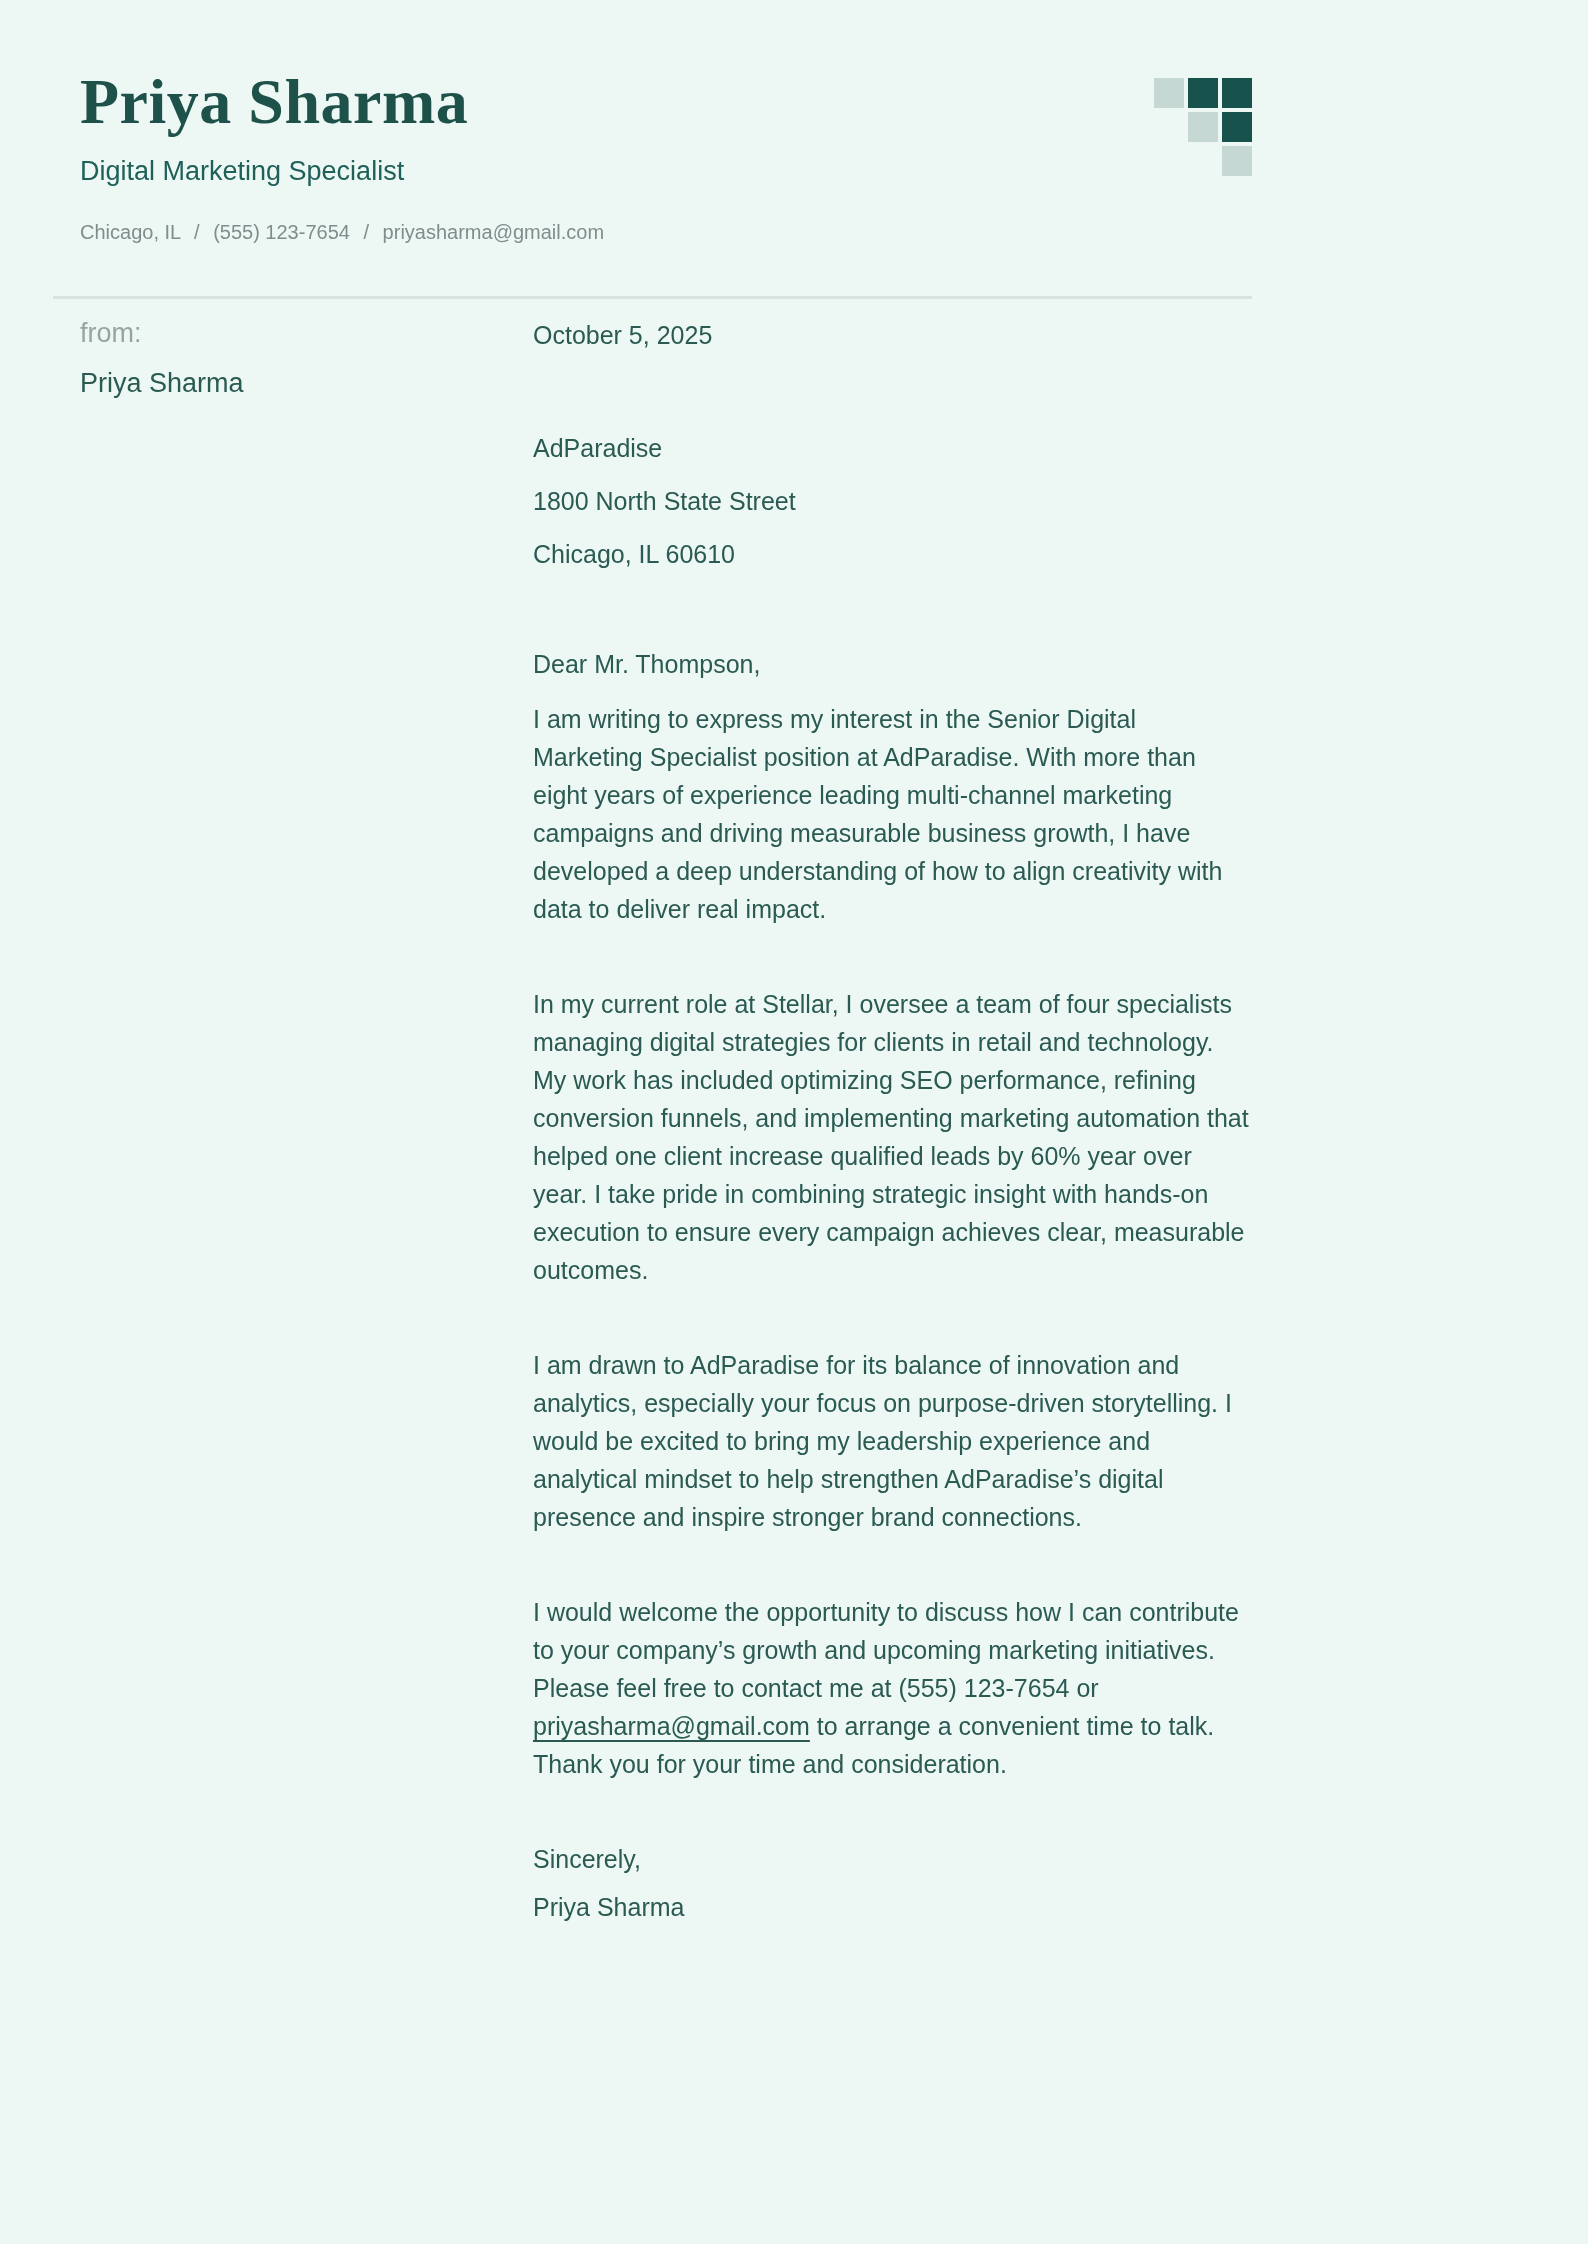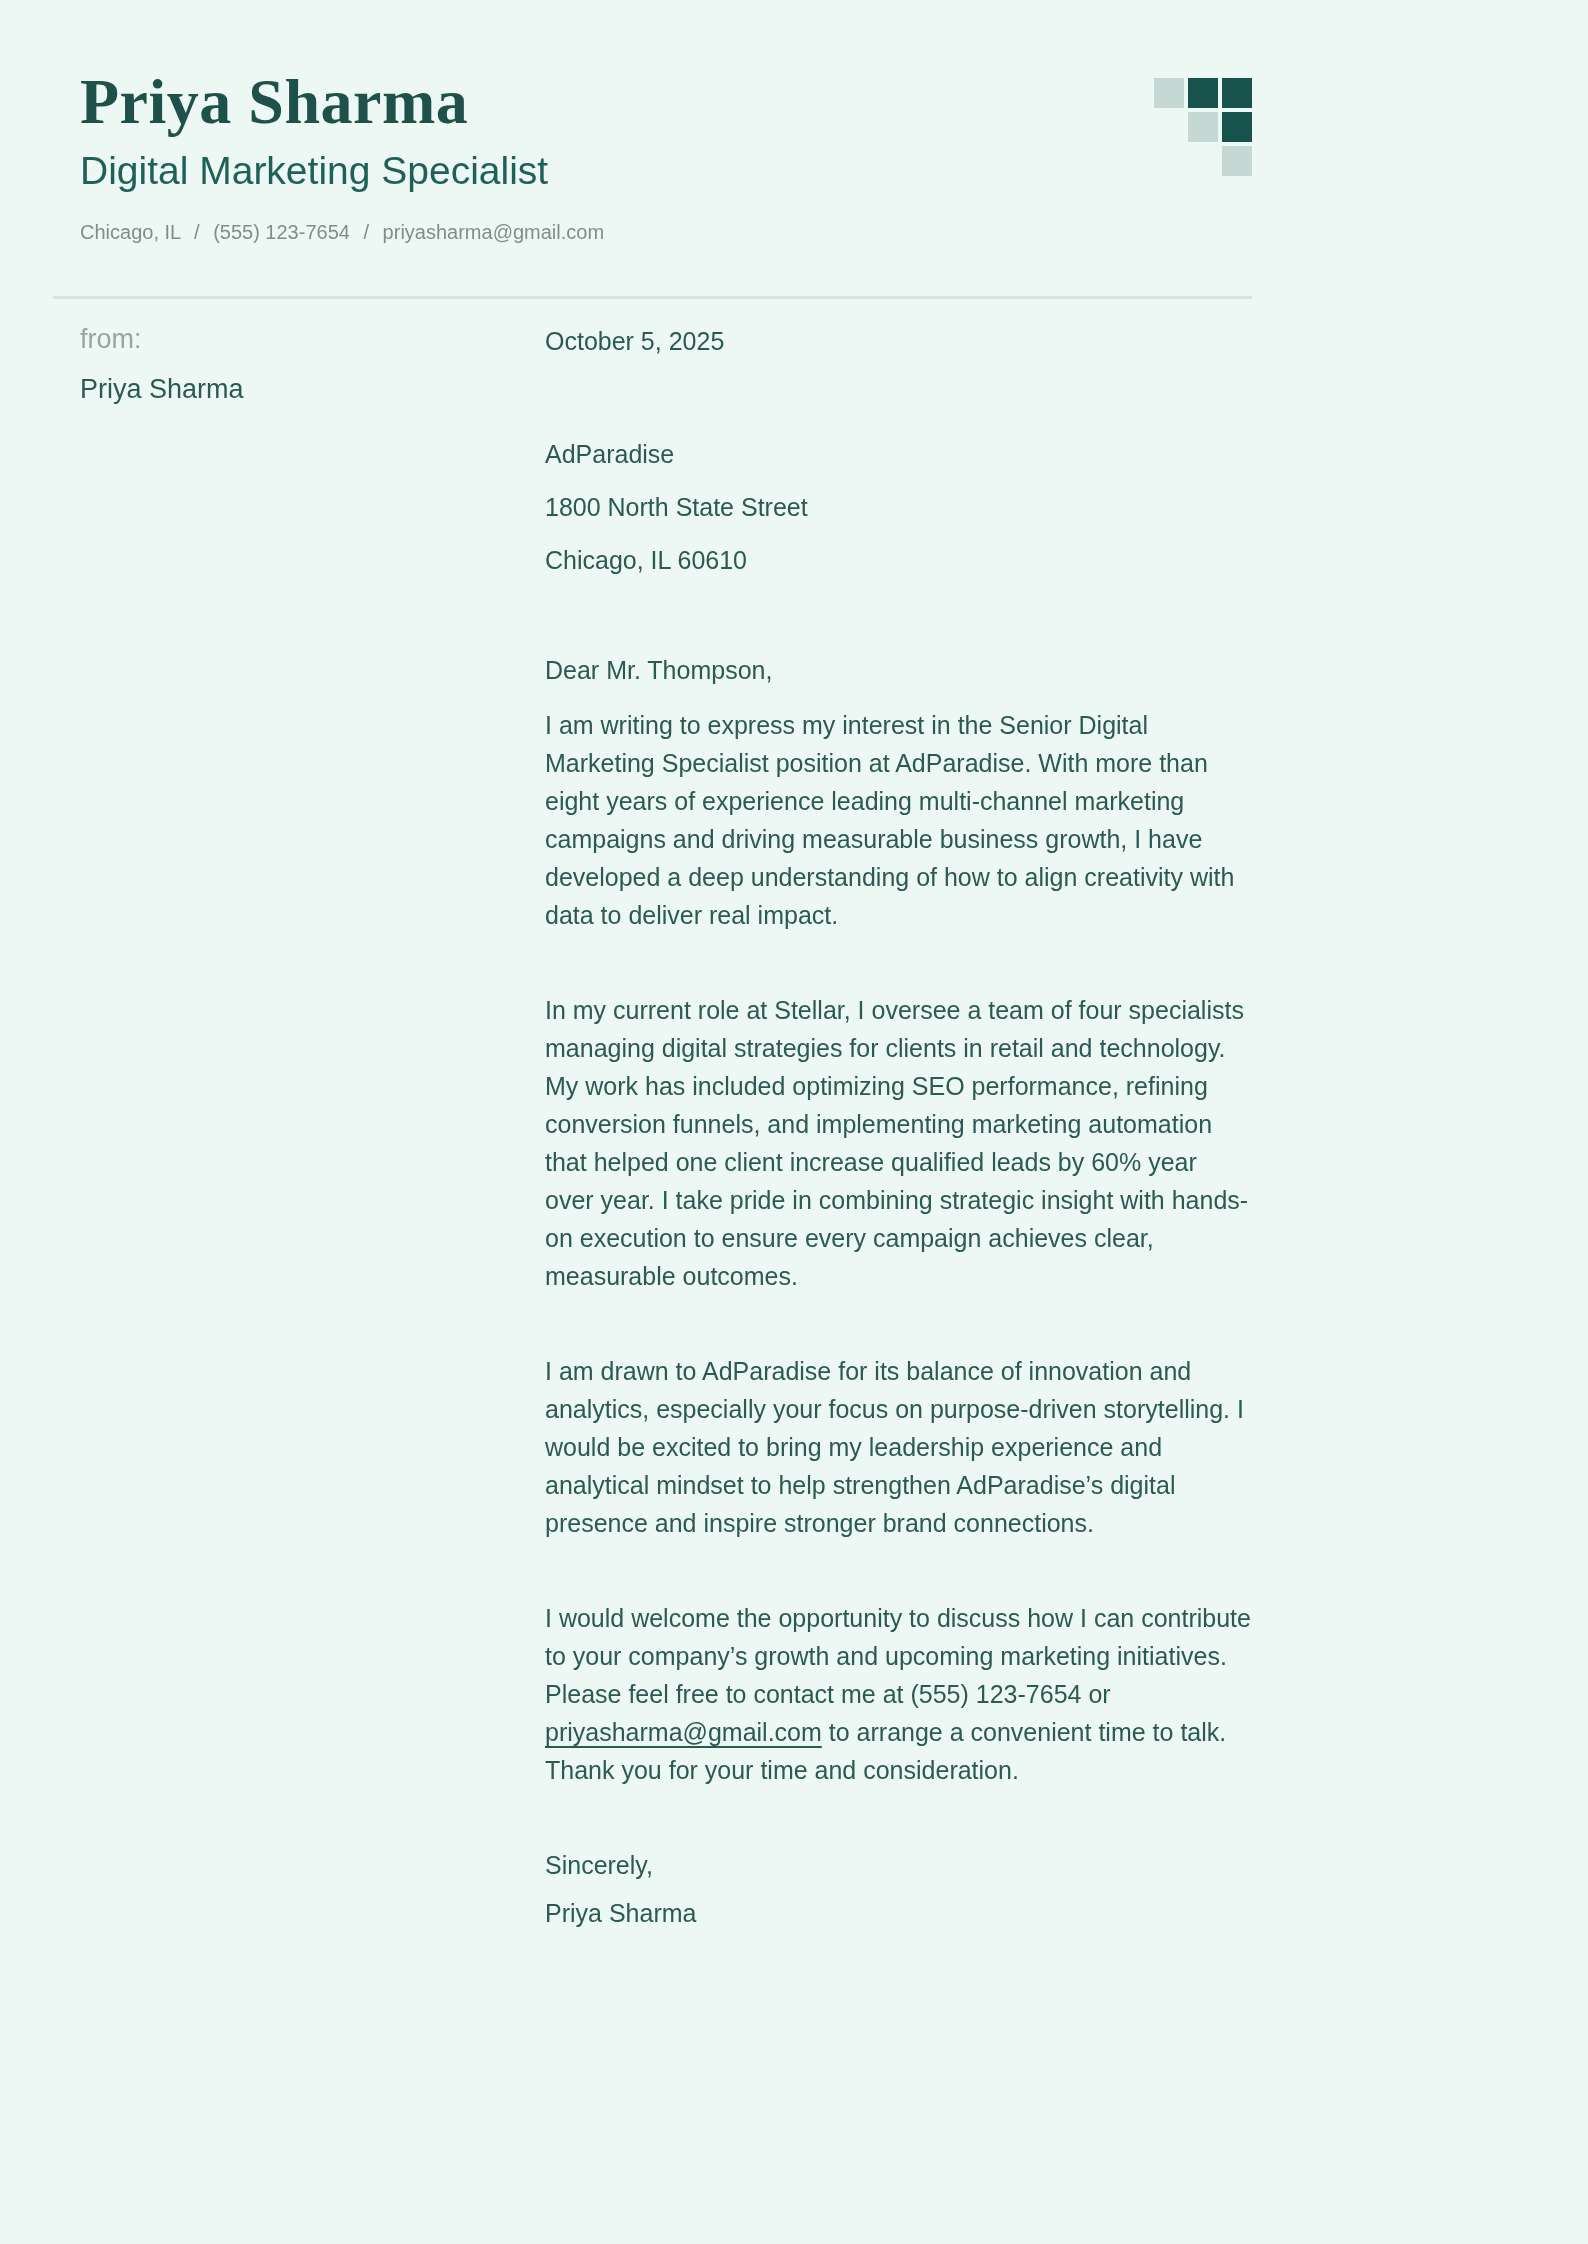--- a/index.html
+++ b/index.html
@@ -34,21 +34,21 @@
     margin: 0;
     font-family: "Liberation Serif", serif;
     font-weight: 700;
     font-size: 64px;
     line-height: 76px;
     letter-spacing: 0.5px;
     color: var(--heading);
   }
   .job-title {
     margin-top: 14px;
-    font-size: 39px;
+    font-size: 27px;
     line-height: 34px;
     color: var(--title-text);
   }
   .contact-line {
     margin-top: 30px;
     font-size: 20px;
     line-height: 28px;
     color: var(--muted-text);
   }
   .contact-line .sep { margin: 0 8px; }
@@ -67,21 +67,21 @@
   .logo .cell.light { background: var(--logo-light); }
   .logo .cell.empty { background: transparent; }
   
   .divider {
     border: none;
     height: 3px;
     background: var(--divider);
     margin: 50px 0 0 -27px;
   }
   
-  .content { display: flex; margin-top: 23px; gap: 12px; }
+  .content { display: flex; margin-top: 17px; }
   .sender { width: 453px; flex-shrink: 0; font-size: 27px; line-height: 34px; }
   .from-label { color: var(--from-label); }
   .from-name  { color: var(--accent-text); margin-top: 16px; }
   .letter {
     flex: 1;
     min-width: 0;
     font-size: 25px;
     line-height: 38px;
     color: var(--accent-text);
   }

